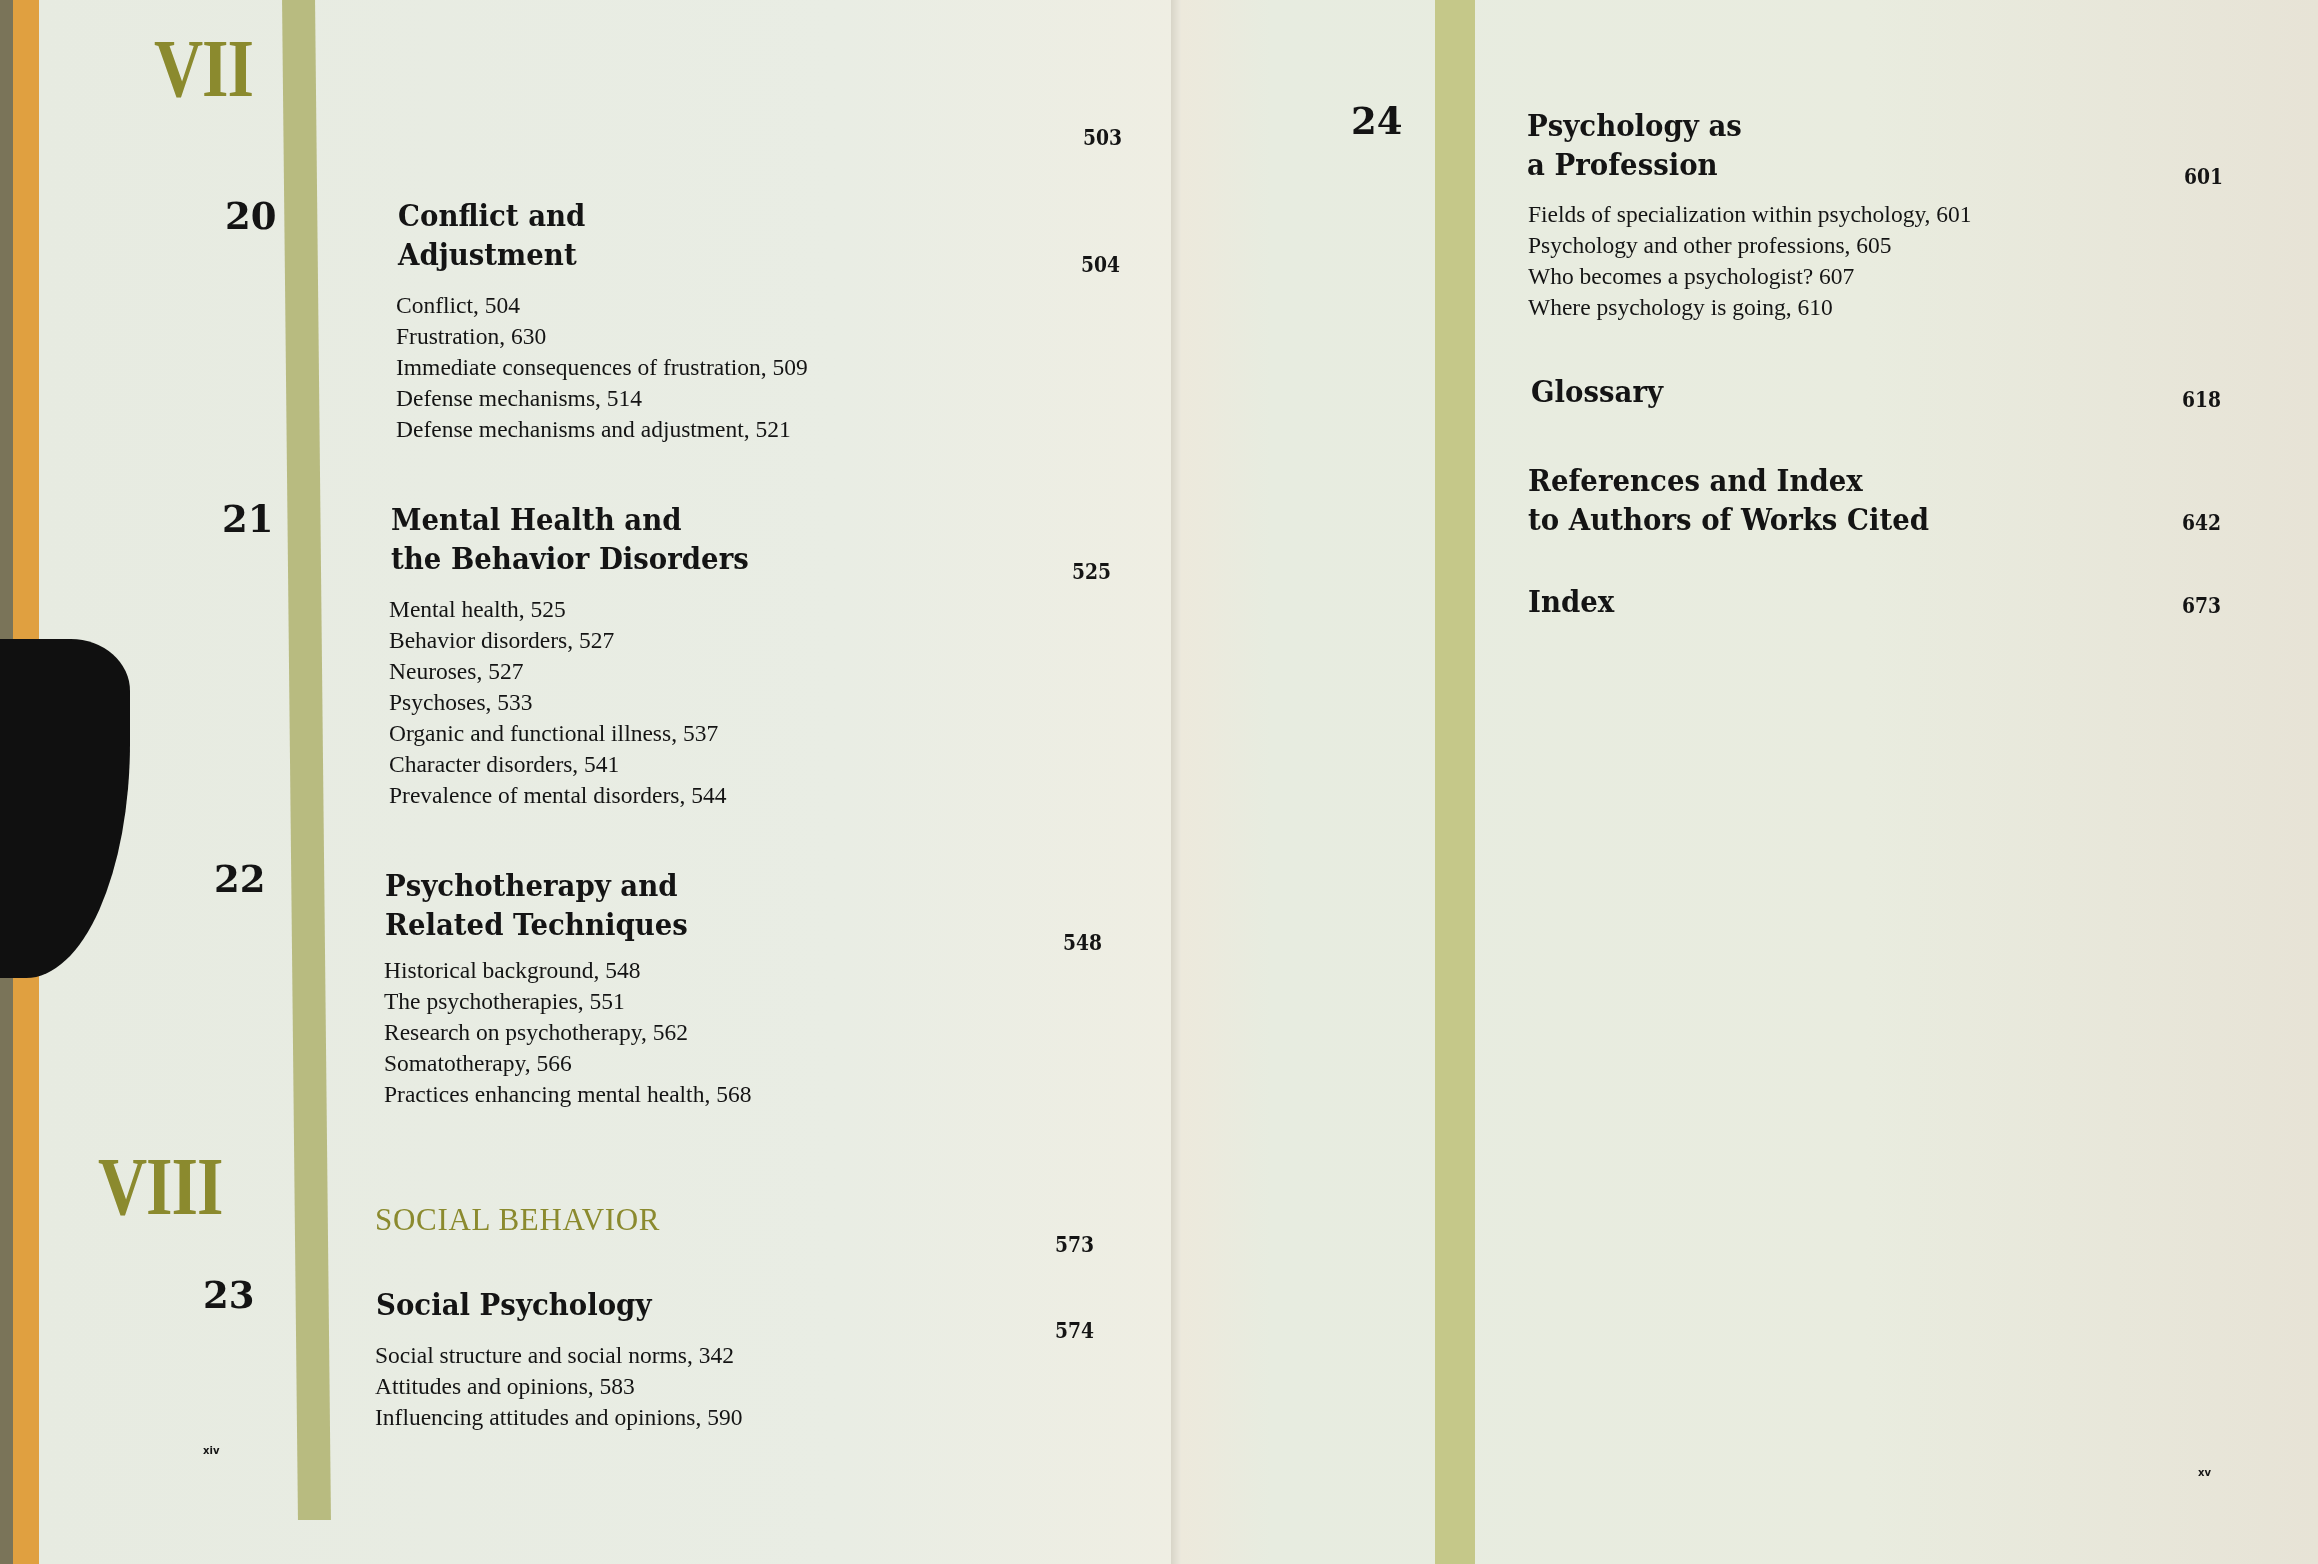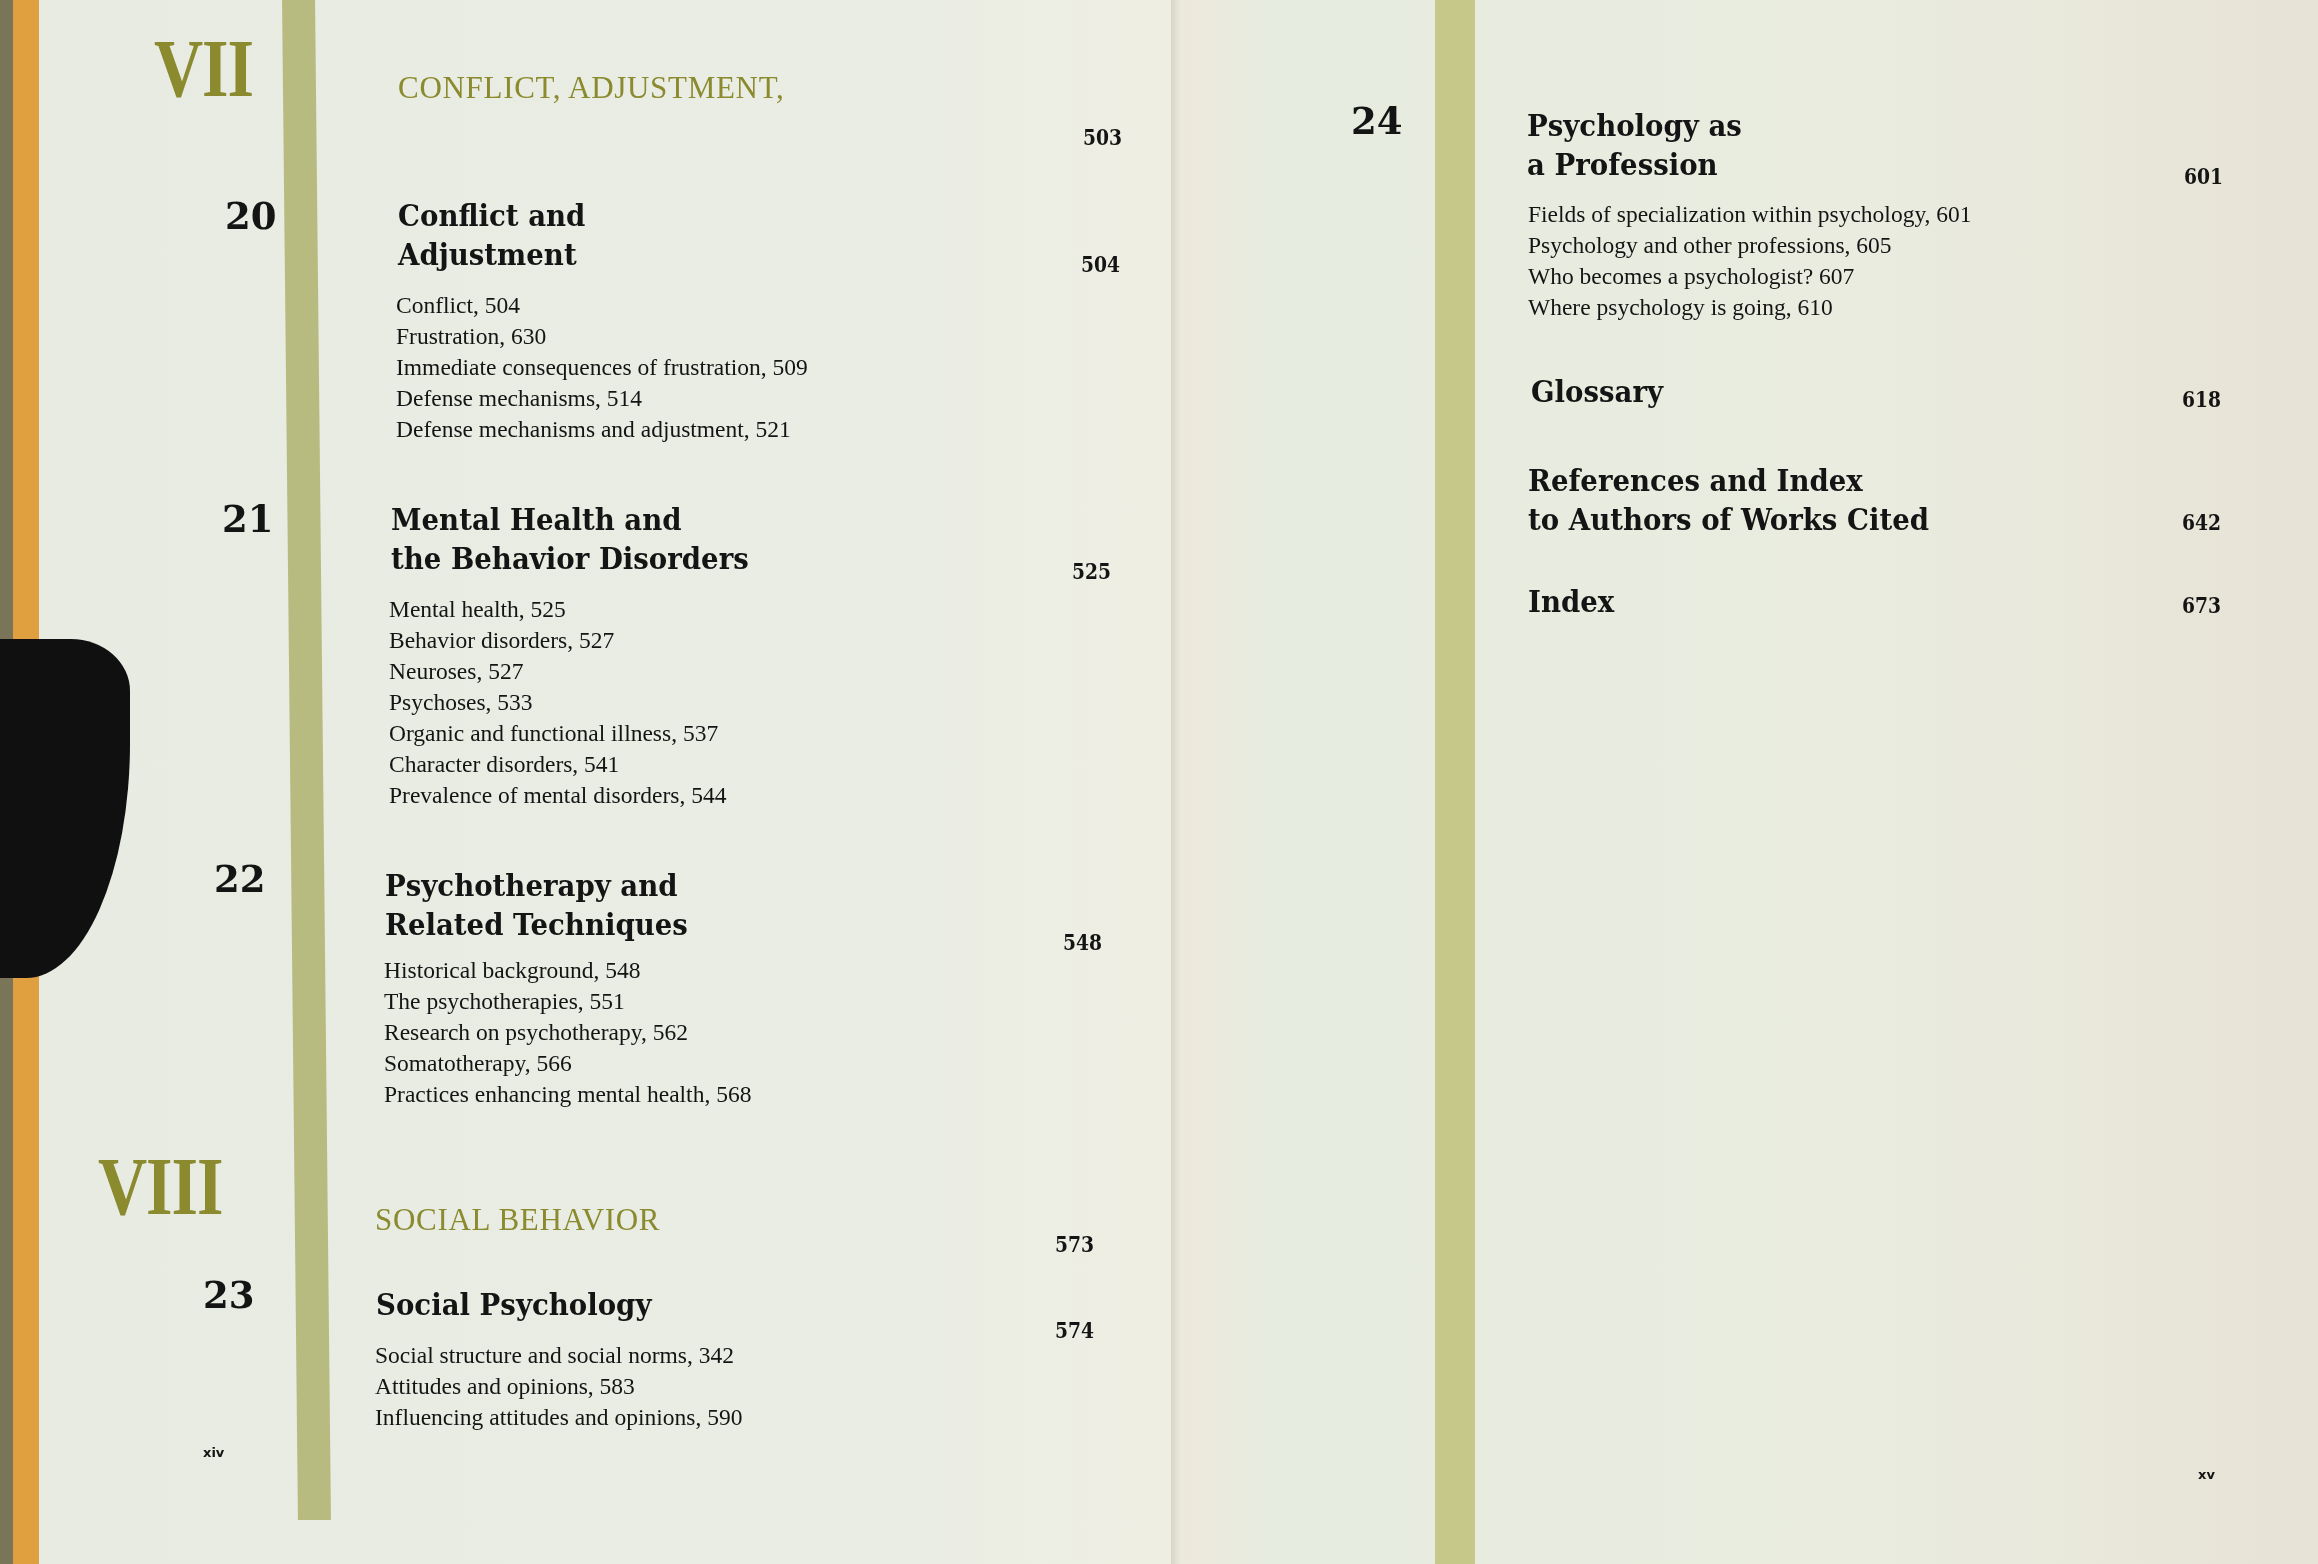--- a/index.html
+++ b/index.html
@@ -52,21 +52,21 @@
   }
   .page-ref {
     font-family: "DejaVu Serif", serif; font-weight: bold; font-size: 22px;
     transform: scaleX(0.85); transform-origin: left top;
   }
   .topics {
     font-family: "Liberation Serif", serif; font-size: 23.5px; line-height: 31px;
   }
   .topics div { white-space: nowrap; }
   .folio {
-    font-family: "DejaVu Sans", sans-serif; font-weight: bold; font-size: 13px;
+    font-family: "DejaVu Sans", sans-serif; font-weight: bold; font-size: 10px;
   }
   .thumb {
     position: absolute; left: 0; top: 639px; width: 130px; height: 339px;
     background: #101010;
     border-radius: 0 59px 104px 0 / 0 52px 235px 0;
   }
 </style>
 </head>
 <body>
 
@@ -76,21 +76,20 @@
 <div class="gutter"></div>
 <div class="page page-right"></div>
 
 <div class="green-bar bar-left"></div>
 <div class="green-bar bar-right"></div>
 
 <div class="thumb"></div>
 
 <div class="abs part-num" style="left:154px; top:19.6px;">VII</div>
 <div class="abs part-title" style="left:398px; top:68px;">
-  <div>CONFLICT, ADJUSTMENT,</div>
 </div>
 <div class="abs page-ref" style="left:1083px; top:124px;">503</div>
 
 <div class="abs chap-num" style="left:225px; top:186px;">20</div>
 <div class="abs chap-title" style="left:398px; top:196px;">
   <div>Conflict and</div>
   <div>Adjustment</div>
 </div>
 <div class="abs page-ref" style="left:1081px; top:251px;">504</div>
 <div class="abs topics" style="left:396px; top:290px;font-family:Liberation Serif, serif;">

